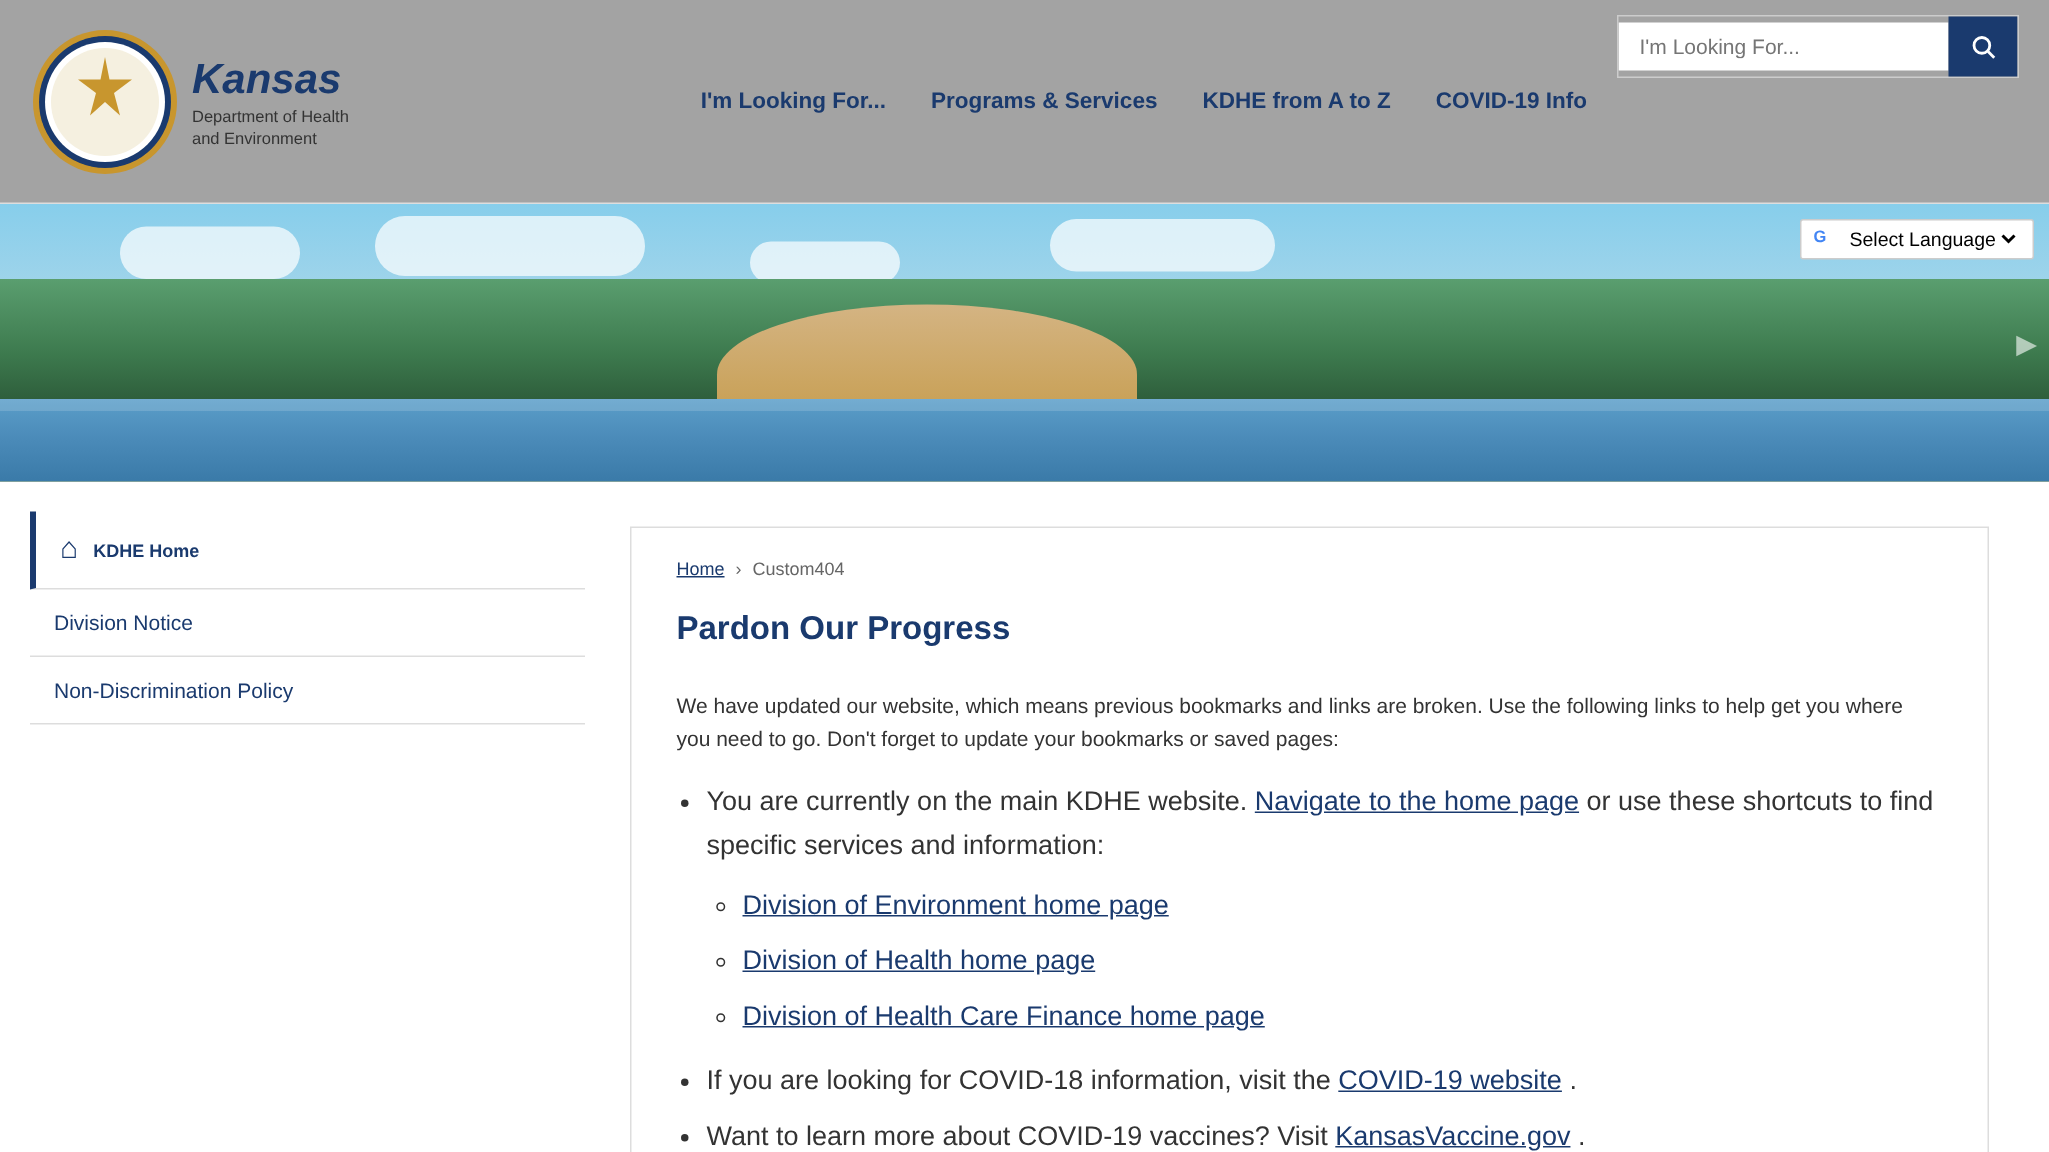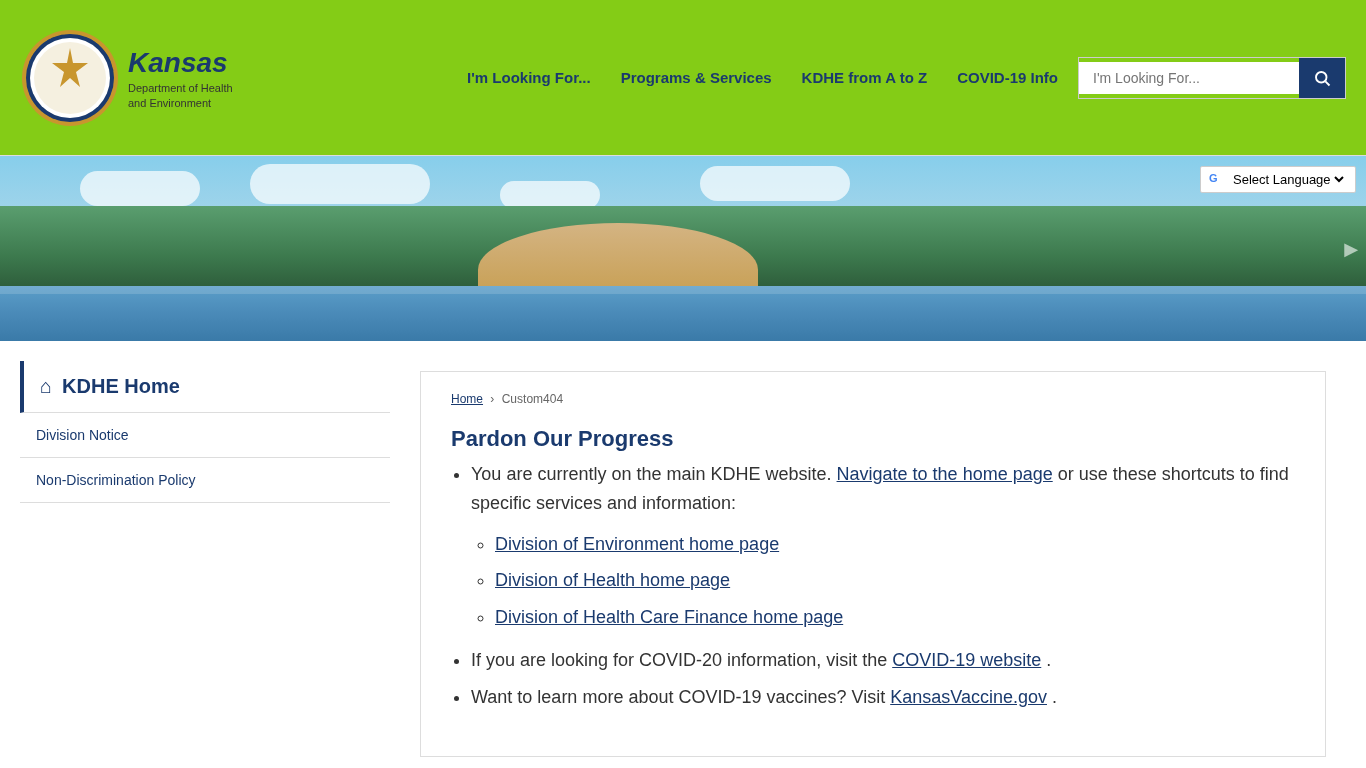--- a/index.html
+++ b/index.html
@@ -1,25 +1,24 @@
 <!DOCTYPE html>
 <html><head>
   <meta charset="utf-8">
   <style>
     * { margin: 0; padding: 0; box-sizing: border-box; }
     body { font-family: Arial, sans-serif; font-size: 14px; color: #333; background: #fff; width: 1366px; }
 
     
     .header {
       display: flex;
-      align-items: center;
       padding: 10px 20px;
-      background: #84cc16;
+      background: #a3a3a3;
       border-bottom: 1px solid #ddd;
-      height: 156px;
+      height: 136px;
     }
     .logo-area {
       display: flex;
       align-items: center;
       margin-right: auto;
     }
     .logo-circle {
       width: 100px;
       height: 100px;
       position: relative;
@@ -168,21 +167,21 @@
       background: #fff;
       border-left: 4px solid #1a3a6e;
       border-bottom: 1px solid #ddd;
     }
     .home-icon {
       font-size: 20px;
       margin-right: 10px;
       color: #1a3a6e;
     }
     .sidebar-home-label {
-      font-size: 20px;
+      font-size: 12px;
       font-weight: bold;
       color: #1a3a6e;
     }
     .sidebar-item {
       padding: 14px 16px;
       border-bottom: 1px solid #ddd;
       font-size: 14px;
       color: #1a3a6e;
       cursor: pointer;
     }
@@ -200,21 +199,21 @@
     .breadcrumb a {
       color: #1a3a6e;
       text-decoration: none;
     }
     .breadcrumb .separator { margin: 0 4px; }
 
     .content-title {
       font-size: 22px;
       font-weight: bold;
       color: #1a3a6e;
-      margin-bottom: 8px;
+      margin-bottom: 27px;
     }
     .content-intro {
       font-size: 14px;
       line-height: 1.6;
       margin-bottom: 16px;
       color: #333;
     }
     .content ul {
       margin-left: 20px;
       margin-bottom: 14px;
@@ -328,40 +327,41 @@
   <div class="content">
     <div class="content-box">
       <div class="breadcrumb">
         <a href="#">Home</a>
         <span class="separator">›</span>
         <span>Custom404</span>
       </div>
 
       <h1 class="content-title">Pardon Our Progress</h1>
 
+      <p class="content-intro">We have updated our website, which means previous bookmarks and links are broken. Use the following links to help get you where you need to go. Don't forget to update your bookmarks or saved pages:</p>
 
       <ul>
         <li>
           <span>You are currently on the main KDHE website.</span>
           <a href="#">Navigate to the home page</a>
           <span> or use these shortcuts to find specific services and information:</span>
           <ul>
             <li>
               <a href="#">Division of Environment home page</a>
             </li>
             <li>
               <a href="#">Division of Health home page</a>
             </li>
             <li>
               <a href="#">Division of Health Care Finance home page</a>
             </li>
           </ul>
         </li>
         <li>
-          <span>If you are looking for COVID-20 information, visit the</span>
+          <span>If you are looking for COVID-18 information, visit the</span>
           <a href="#">COVID-19 website</a>
           <span>.</span>
         </li>
         <li>
           <span>Want to learn more about COVID-19 vaccines? Visit</span>
           <a href="#">KansasVaccine.gov</a>
           <span>.</span>
         </li>
       </ul>
     </div>

